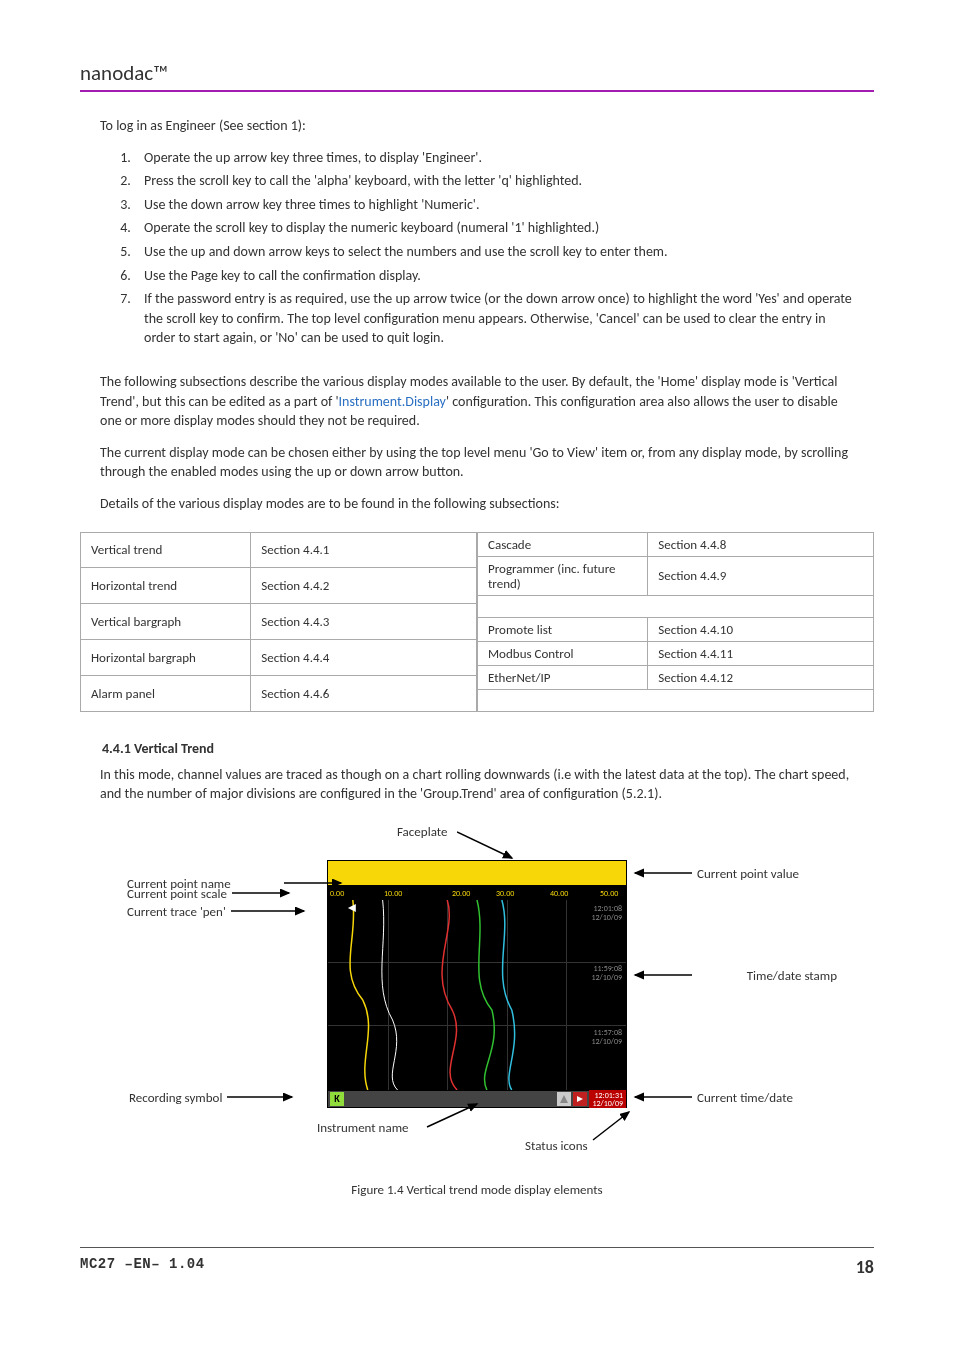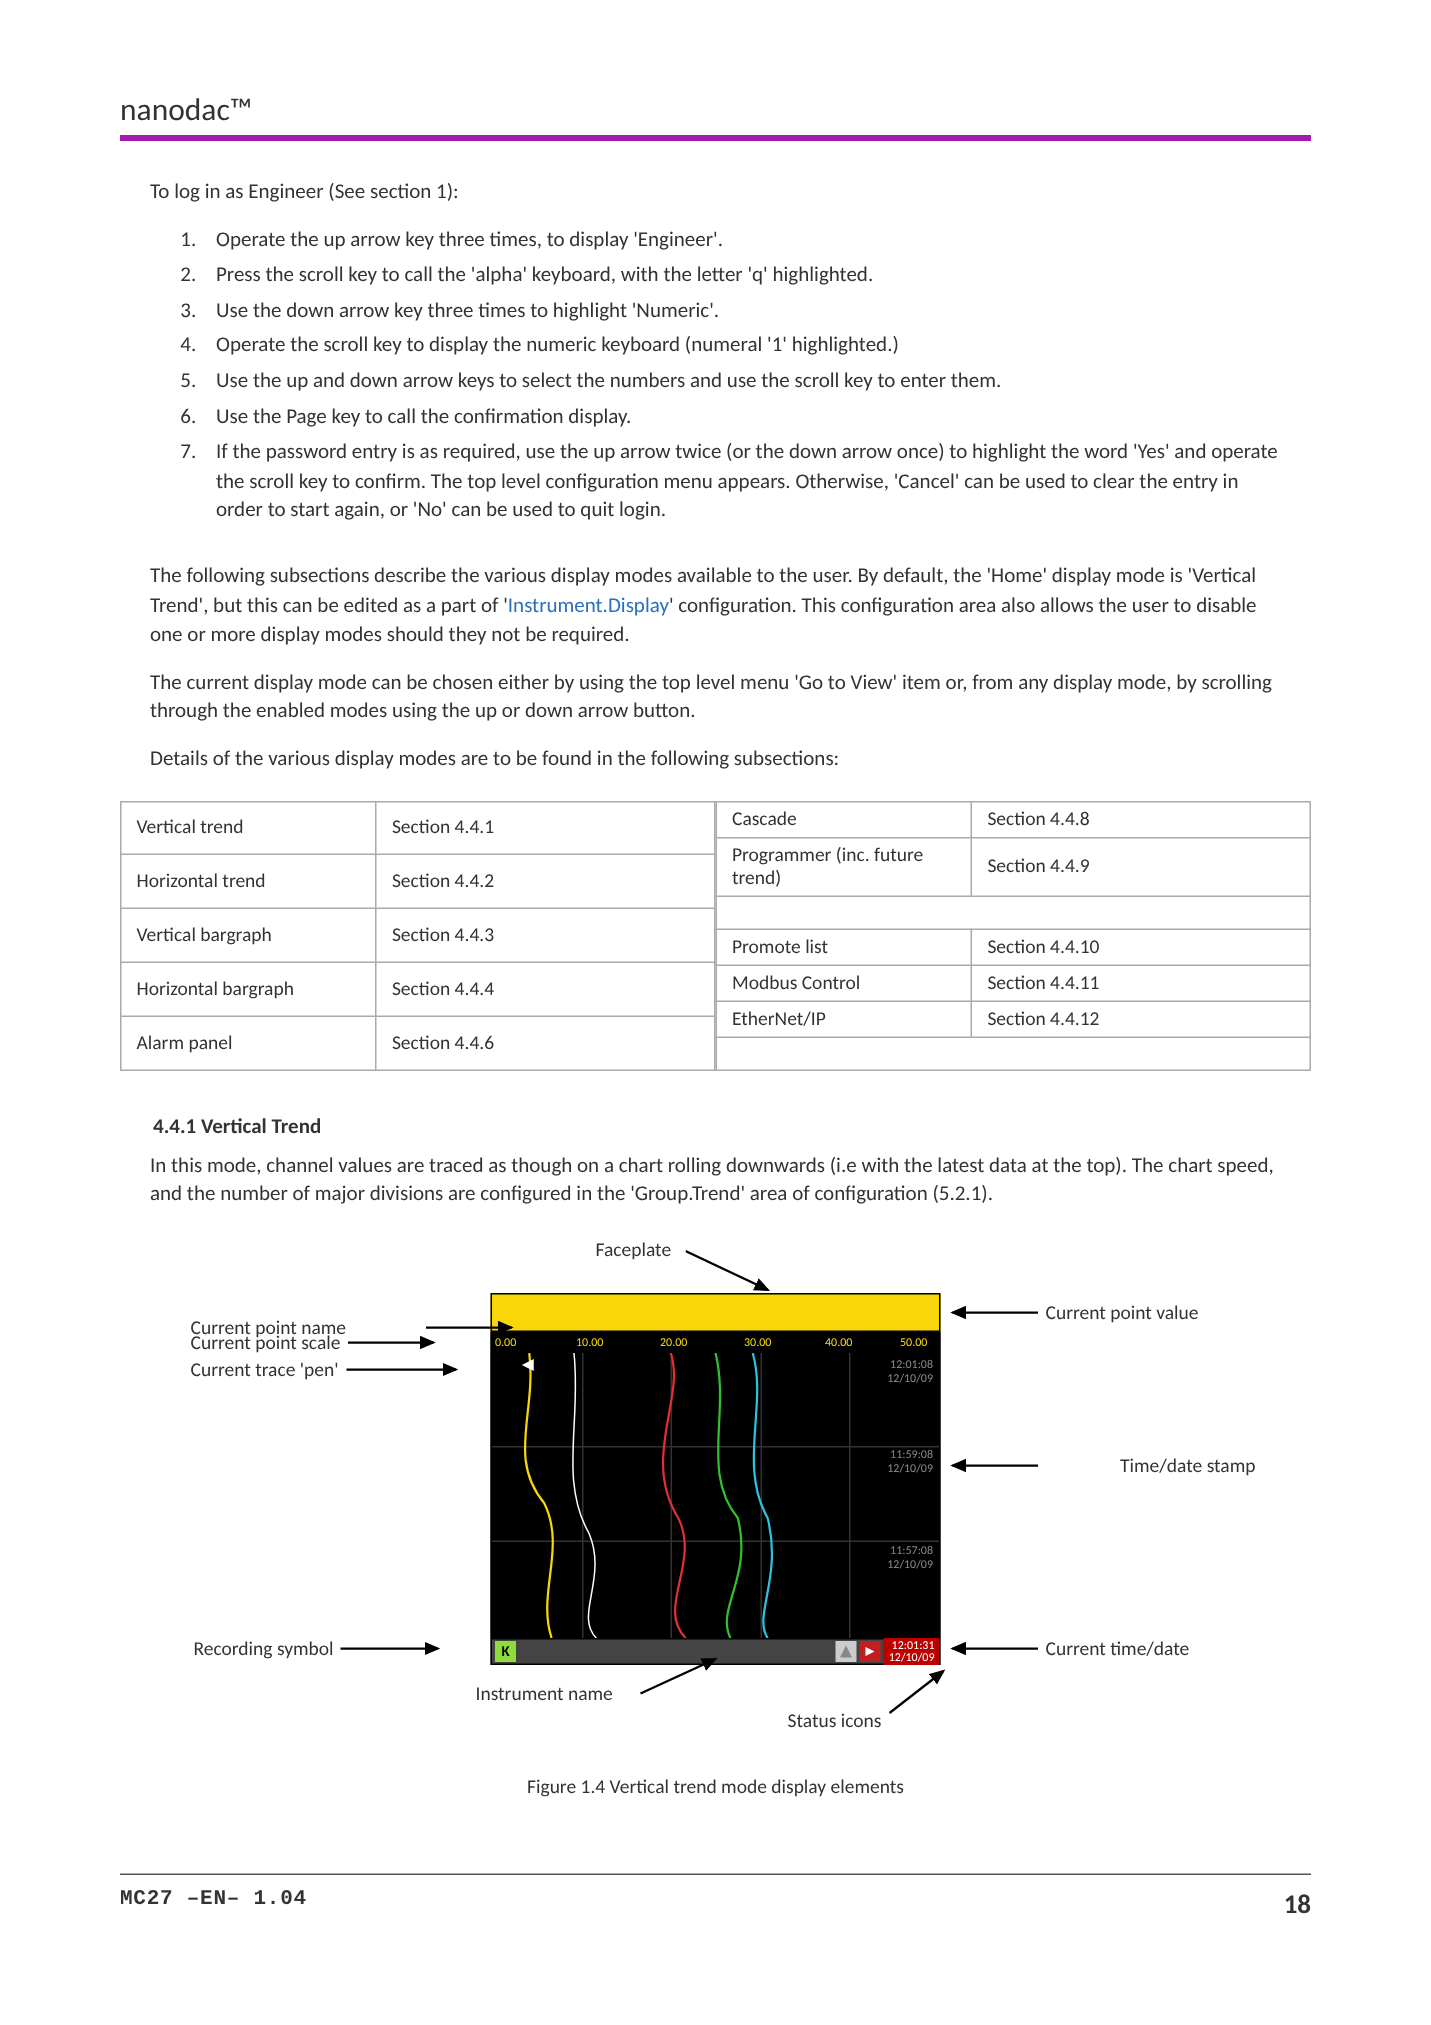--- a/index.html
+++ b/index.html
@@ -9,21 +9,21 @@
     color: #333;
     background: #fff;
     width: 954px;
     margin: 0 auto;
     padding: 60px 80px 40px 80px;
     position: relative;
   }
   .doc-title {
     font-size: 21px;
     color: #333;
-    border-bottom: 4px solid #a21caf;
+    border-bottom: 2px solid #a21caf;
     padding-bottom: 4px;
     margin-bottom: 24px;
     font-weight: 400;
   }
   .body-text { margin: 0 20px 12px 20px; line-height: 1.4; }
   .ol { margin: 0 20px 24px 20px; padding-left: 34px; }
   .ol li { padding-left: 10px; margin-bottom: 4px; line-height: 1.4; }
   .link { color: #2a6fc2; }
   .modes-table-wrap { display: flex; gap: 0; margin: 18px 0 28px 0; }
   .modes-table {
@@ -236,21 +236,21 @@
     </div>
 
     <div class="faceplate">
       <span></span>
       <span></span>
     </div>
 
     <div class="scale-bar">
       <span style="left:2px">0.00</span>
       <span style="left:56px">10.00</span>
-      <span style="left:112px">20.00</span>
+      <span style="left:124px">20.00</span>
       <span style="left:168px">30.00</span>
       <span style="left:222px">40.00</span>
       <span style="left:272px">50.00</span>
     </div>
 
     <div class="trend-area">
       <div class="grid-v" style="left:20%"></div>
       <div class="grid-v" style="left:40%"></div>
       <div class="grid-v" style="left:60%"></div>
       <div class="grid-v" style="left:80%"></div>

